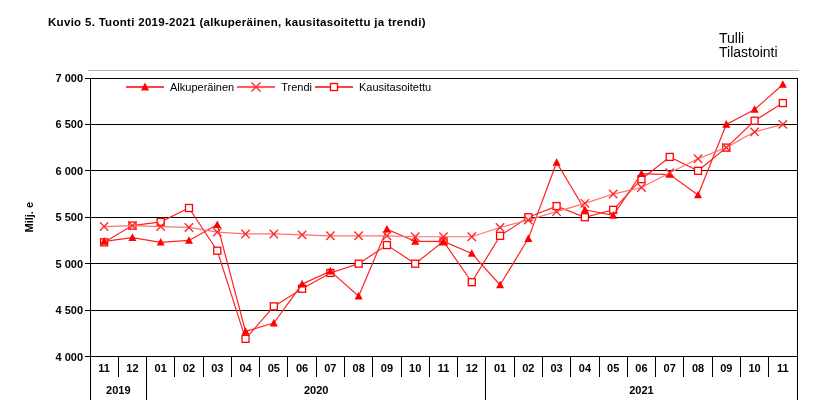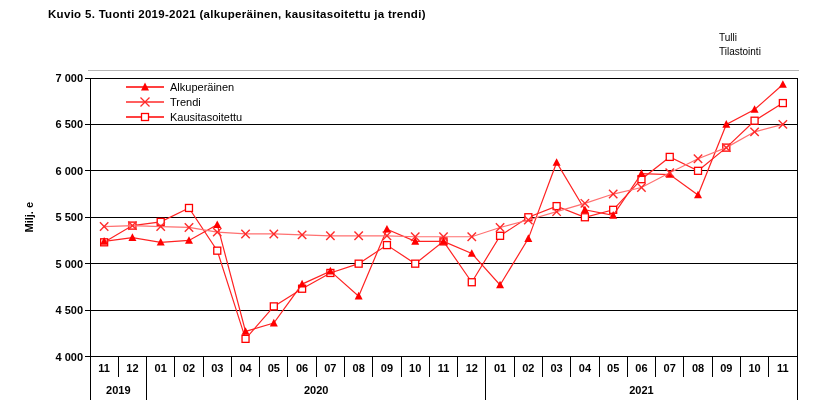--- a/index.html
+++ b/index.html
@@ -4,32 +4,32 @@
 <style>
   html,body{margin:0;padding:0;background:#ffffff;}
   #canvas{
     position:relative;
     width:831px;height:416px;
     background:#ffffff;
     font-family:"Liberation Sans", sans-serif;
     overflow:hidden;
   }
   #chart-title{
-    position:absolute;left:48px;top:8px;
+    position:absolute;left:48px;top:16px;
     font-size:11.5px;font-weight:bold;color:#000;
     letter-spacing:0.3px;white-space:nowrap;
   }
   #source{
     position:absolute;left:719px;top:31px;
-    font-size:10px;color:#000;line-height:14px;
+    font-size:14px;color:#000;line-height:14px;
   }
   #chart-svg{position:absolute;left:0;top:0;}
   #legend{
     position:absolute;left:126px;top:81px;
-    display:flex;flex-direction:column;gap:3px;
+    display:flex;flex-direction:row;gap:3px;
   }
   .legend-row{display:flex;align-items:center;gap:6px;height:12px;}
   .legend-row svg{display:block;}
   .legend-label{font-size:11px;color:#000;white-space:nowrap;line-height:12px;}
   .lg-line{stroke:#ff0000;stroke-width:1.3;fill:none;}
   .lg-fill{fill:#ff0000;}
   .lg-open{stroke:#ff0000;stroke-width:1.3;fill:#ffffff;}
 </style>
 </head>
 <body>

